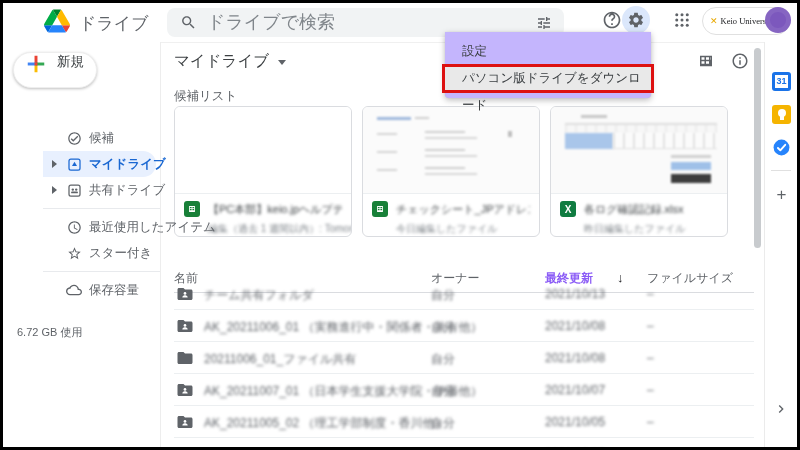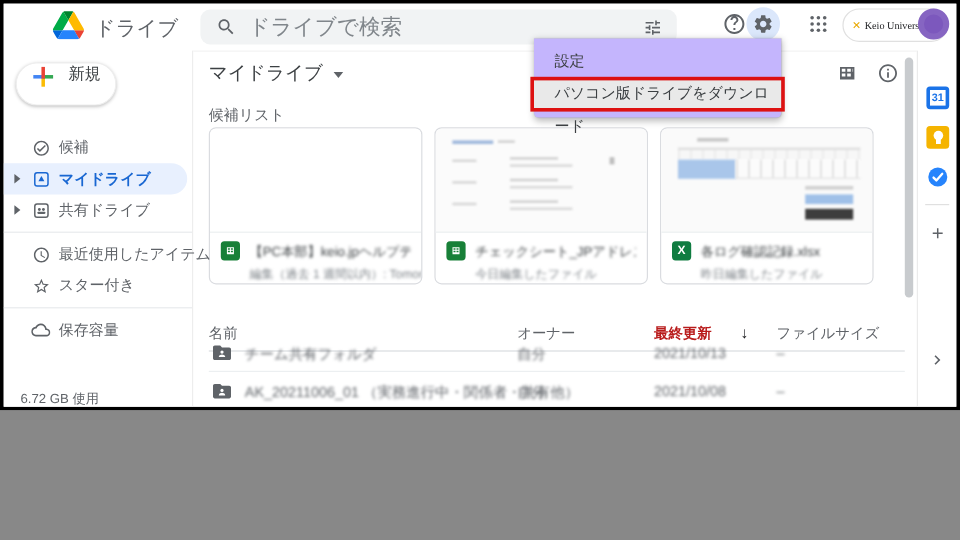--- a/index.html
+++ b/index.html
@@ -1,17 +1,17 @@
 <!DOCTYPE html>
 <html><head>
 <meta charset="utf-8">
 <style>
   * { margin:0; padding:0; box-sizing:border-box; }
   body { font-family:"Liberation Sans","DejaVu Sans",sans-serif; background:#888; }
-  .screen { position:relative; width:800px; height:342px; background:#fff;
+  .screen { position:relative; width:800px; height:450px; background:#fff;
             border:3px solid #000; overflow:hidden; }
 
   
   .topbar { position:absolute; left:0; top:0; right:0; height:39px; background:#fff; z-index:20; }
   .logo { position:absolute; left:41px; top:6px; width:26px; height:24px; }
   .app-title { position:absolute; left:76px; top:9px; font-size:17px; color:#5f6368; }
   .searchbar { position:absolute; left:164px; top:5px; width:397px; height:29px;
                background:#f1f3f4; border-radius:8px; display:flex; align-items:center; }
   .searchbar svg.mag { margin-left:13px; flex:0 0 auto; }
   .searchbar input { flex:1; border:none; outline:none; background:transparent;
@@ -46,21 +46,21 @@
              border:3px solid #dd1111; pointer-events:none; }
 
   
   .sidebar { position:absolute; left:0; top:39px; width:158px; bottom:0; background:#fff;
              border-right:1px solid #ededed; z-index:10; }
   .new-btn { position:absolute; left:10px; top:10px; width:84px; height:36px; background:#fff;
              border:1px solid #eee; border-radius:18px; box-shadow:0 1px 3px rgba(0,0,0,.25);
              display:flex; align-items:flex-start; cursor:pointer; }
   .new-btn svg { margin-left:11px; }
   .new-label { font-size:13.5px; color:#3c4043; margin-left:10px; }
-  .nav { position:absolute; left:0; top:68px; right:0; }
+  .nav { position:absolute; left:0; top:83px; right:0;padding-left:40px; }
   .sbitem { position:relative; height:26px; display:flex; align-items:center;
             cursor:pointer; color:#5f6368; }
   .sbitem .arrow { position:absolute; left:9px; width:0; height:0;
                    border-left:5px solid #5f6368; border-top:4px solid transparent;
                    border-bottom:4px solid transparent; }
   .sbitem .ico { position:absolute; left:23px; width:16px; height:16px; display:flex;
                  align-items:center; justify-content:center; }
   .sbitem .lbl { position:absolute; left:46px; font-size:12.5px; white-space:nowrap; }
   .sbitem.sel { background:#e8f0fe; border-radius:0 16px 16px 0; margin-right:4px; color:#1967d2; }
   .sbitem.sel .lbl { font-weight:bold; }
@@ -94,21 +94,21 @@
               white-space:nowrap; filter:blur(1.4px); }
   .fileic { width:16px; height:16px; border-radius:3px; flex:0 0 auto; display:flex;
             align-items:center; justify-content:center; }
   .sheets { background:#188038; }
   .excel  { background:#107c41; color:#fff; font-size:10px; font-weight:bold; }
 
   
   .thead { position:absolute; left:13px; right:10px; top:220px; height:30px;
            border-bottom:1px solid #dadce0; font-size:12px; color:#5f6368; }
   .thead span { position:absolute; top:7px; }
-  .h-name { left:0; } .h-owner { left:257px; } .h-mod { left:371px; color:#b91c1c; font-weight:bold; }
+  .h-name { left:0; } .h-owner { left:257px; } .h-mod { left:371px; color:#8b5cf6; font-weight:bold; }
   .h-arrow { left:443px; color:#202124; font-size:13px; top:6px; cursor:pointer; }
   .h-size { left:473px; }
   .trows { position:absolute; left:13px; right:10px; top:235px; }
   .trow { position:relative; height:32px; border-bottom:1px solid #eceff1; cursor:pointer; }
   .trow .ficon { position:absolute; left:2px; top:7px; }
   .trow span.cell { position:absolute; top:9px; font-size:12px; color:#5f6368;
                     filter:blur(1.5px); white-space:nowrap; }
   .c-name { left:30px; color:#3c4043; font-size:12.5px; }
   .c-owner { left:257px; } .c-mod { left:371px; } .c-size { left:473px; }
 

